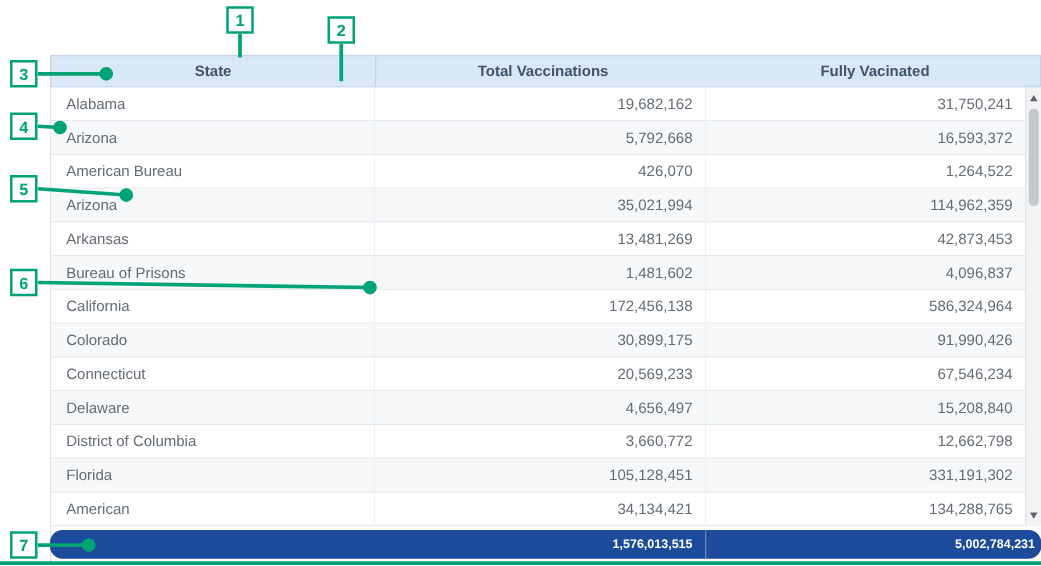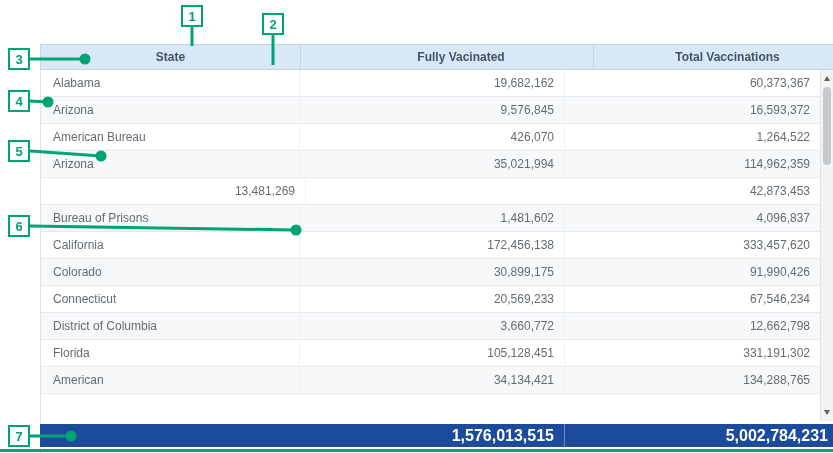--- a/index.html
+++ b/index.html
@@ -34,21 +34,21 @@
   .scroll-up{top:1px;}
   .scroll-down{bottom:1px;}
   .tri-up{width:0;height:0;border-left:3px solid transparent;border-right:3px solid transparent;
     border-bottom:5px solid #5f6368;}
   .tri-down{width:0;height:0;border-left:3px solid transparent;border-right:3px solid transparent;
     border-top:5px solid #5f6368;}
   .scroll-thumb{position:absolute;left:2px;top:17px;width:8px;height:78px;background:#c6c9cd;border-radius:4px;}
 
   
   .totals{position:absolute;left:40px;top:424px;width:793px;height:23px;display:flex;
-    background:#1c4b9c;color:#ffffff;font-size:16px;font-weight:700;}
+    background:#1c4b9c;color:#ffffff;font-size:10px;font-weight:700;border-radius:10px;}
   .tcell{display:flex;align-items:center;box-sizing:border-box;}
   .tcell.state{width:260px;}
   .tcell.fully{width:265px;justify-content:flex-end;padding-right:10px;border-right:1px solid rgba(255,255,255,0.35);}
   .tcell.total{flex:1;justify-content:flex-end;padding-right:5px;}
 
   
   .ann{position:absolute;width:22px;height:22px;box-sizing:border-box;border:2px solid #00a376;
     background:#ffffff;color:#00a376;font-weight:700;font-size:13px;display:flex;
     align-items:center;justify-content:center;z-index:6;}
   .a1{left:181px;top:5px;}
@@ -61,68 +61,74 @@
   .overlay{position:absolute;left:0;top:0;width:833px;height:453px;z-index:5;pointer-events:none;}
   .bottom-rule{position:absolute;left:0;top:449px;width:833px;height:3px;background:#00a376;z-index:6;}
 </style>
 </head>
 <body>
 
 <div class="screen">
 
   <div class="header-row">
     <div class="hcell state">State</div>
+    <div class="hcell total">Total Vaccinations</div>
     <div class="hcell fully">Fully Vacinated</div>
-    <div class="hcell total">Total Vaccinations</div>
   </div>
 
   <div class="tbody">
     <div class="row">
       <div class="cell state">Alabama</div>
       <div class="cell fully">19,682,162</div>
-      <div class="cell total">60,373,367</div>
+      <div class="cell total">31,750,241</div>
     </div>
     <div class="row">
       <div class="cell state">Arizona</div>
-      <div class="cell fully">9,576,845</div>
+      <div class="cell fully">5,792,668</div>
       <div class="cell total">16,593,372</div>
     </div>
     <div class="row">
       <div class="cell state">American Bureau</div>
       <div class="cell fully">426,070</div>
       <div class="cell total">1,264,522</div>
     </div>
     <div class="row">
       <div class="cell state">Arizona</div>
       <div class="cell fully">35,021,994</div>
       <div class="cell total">114,962,359</div>
     </div>
     <div class="row">
+      <div class="cell state">Arkansas</div>
       <div class="cell fully">13,481,269</div>
       <div class="cell total">42,873,453</div>
     </div>
     <div class="row">
       <div class="cell state">Bureau of Prisons</div>
       <div class="cell fully">1,481,602</div>
       <div class="cell total">4,096,837</div>
     </div>
     <div class="row">
       <div class="cell state">California</div>
       <div class="cell fully">172,456,138</div>
-      <div class="cell total">333,457,620</div>
+      <div class="cell total">586,324,964</div>
     </div>
     <div class="row">
       <div class="cell state">Colorado</div>
       <div class="cell fully">30,899,175</div>
       <div class="cell total">91,990,426</div>
     </div>
     <div class="row">
       <div class="cell state">Connecticut</div>
       <div class="cell fully">20,569,233</div>
       <div class="cell total">67,546,234</div>
+    </div>
+    <div class="row">
+      <div class="cell state">Delaware</div>
+      <div class="cell fully">4,656,497</div>
+      <div class="cell total">15,208,840</div>
     </div>
     <div class="row">
       <div class="cell state">District of Columbia</div>
       <div class="cell fully">3,660,772</div>
       <div class="cell total">12,662,798</div>
     </div>
     <div class="row">
       <div class="cell state">Florida</div>
       <div class="cell fully">105,128,451</div>
       <div class="cell total">331,191,302</div>

